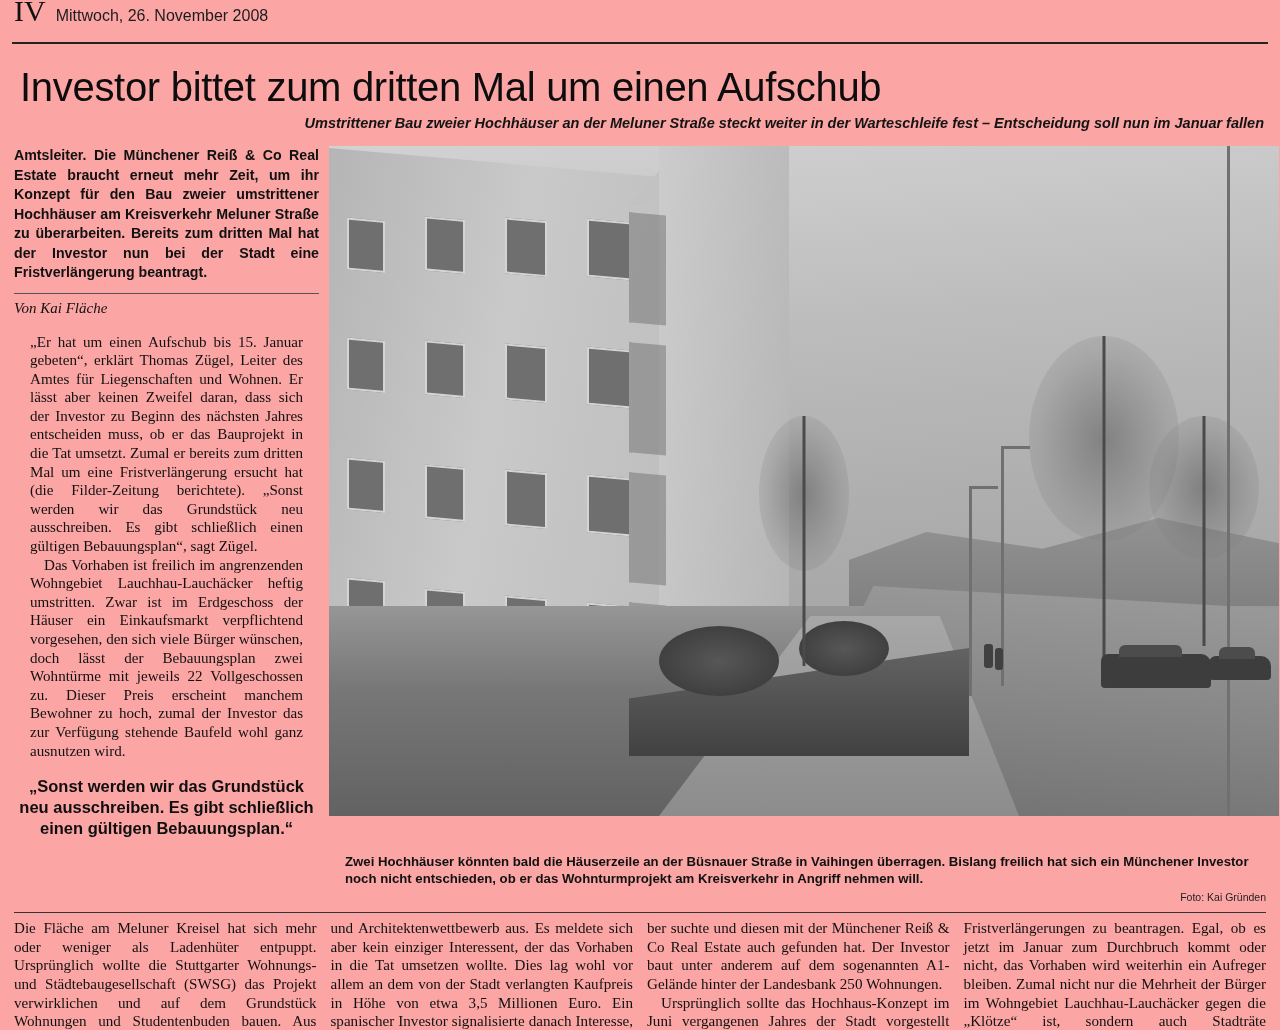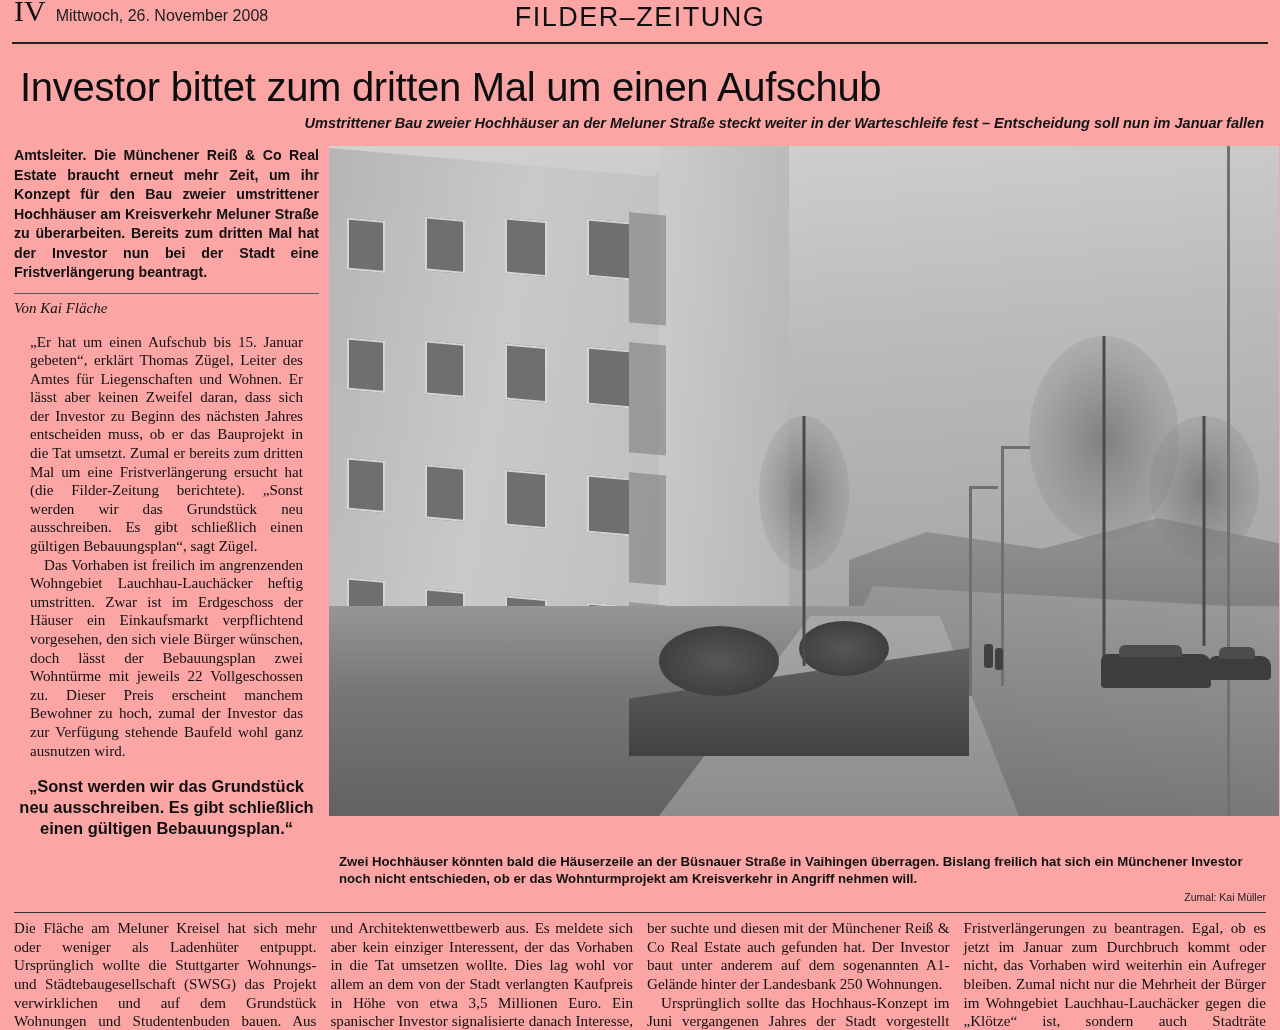--- a/index.html
+++ b/index.html
@@ -275,21 +275,21 @@
   }
   .hill {
     position: absolute;
     right: 0; top: 330px; width: 430px; height: 140px;
     background: linear-gradient(180deg, rgba(150,152,150,0.85) 0%, rgba(120,124,120,0.9) 100%);
     clip-path: polygon(0% 60%, 18% 40%, 45% 52%, 72% 30%, 100% 48%, 100% 100%, 0% 100%);
   }
   
   .caption-wrap {
     display: flex;
-    padding: 6px 14px 0 24px;
+    padding: 6px 14px 0 30px;
     box-sizing: border-box;
     justify-content: flex-end;
   }
   .caption-spacer { width: 315px; flex: 0 0 315px; }
   .caption {
     flex: 1 1 auto;
     font-family: "Liberation Sans", sans-serif;
     font-weight: bold;
     font-size: 13.2px;
     line-height: 17px;
@@ -329,21 +329,20 @@
   .bcol p + p { text-indent: 14px; }
 </style>
 </head>
 <body>
 
 <div class="page">
 
   <div class="masthead">
     <div class="page-num">IV</div>
     <div class="date">Mittwoch, 26. November 2008</div>
-    <div class="paper-name">FILDER–ZEITUNG</div>
   </div>
   <div class="rule-top"></div>
 
   <div class="headline">Investor bittet zum dritten Mal um einen Aufschub</div>
   <div class="subhead">Umstrittener Bau zweier Hochhäuser an der Meluner Straße steckt weiter in der Warteschleife fest – Entscheidung soll nun im Januar fallen</div>
 
   <div class="top-area">
 
     <div class="left-col">
       <div class="lead">
@@ -429,21 +428,21 @@
         <div class="person" style="left:655px; bottom:148px; width:9px; height:24px;"></div>
         <div class="person" style="left:666px; bottom:146px; width:8px; height:22px;"></div>
       </div>
     </div>
   </div>
 
   <div class="caption-wrap">
     <div class="caption-spacer"></div>
     <div class="caption">
       <span>Zwei Hochhäuser könnten bald die Häuserzeile an der Büsnauer Straße in Vaihingen überragen. Bislang freilich hat sich ein Münchener Investor noch nicht entschieden, ob er das Wohnturmprojekt am Kreisverkehr in Angriff nehmen will.</span>
-      <div class="photo-credit">Zumal: Kai Müller</div>
+      <div class="photo-credit">Foto: Kai Gründen</div>
     </div>
   </div>
 
   <div class="rule-mid"></div>
 
   <div class="bottom">
     <div class="bcol">
       <p>Die Fläche am Meluner Kreisel hat sich mehr oder weniger als Ladenhüter entpuppt. Ursprünglich wollte die Stuttgarter Wohnungs- und Städtebaugesellschaft (SWSG) das Projekt verwirklichen und auf dem Grundstück Wohnungen und Studentenbuden bauen. Aus wirtschaftlichen Gründen nahm man von diesem Ansinnen aber wieder Abstand. Die Stadt schrieb daraufhin einen Investoren-</p>
     </div>
     <div class="bcol">

